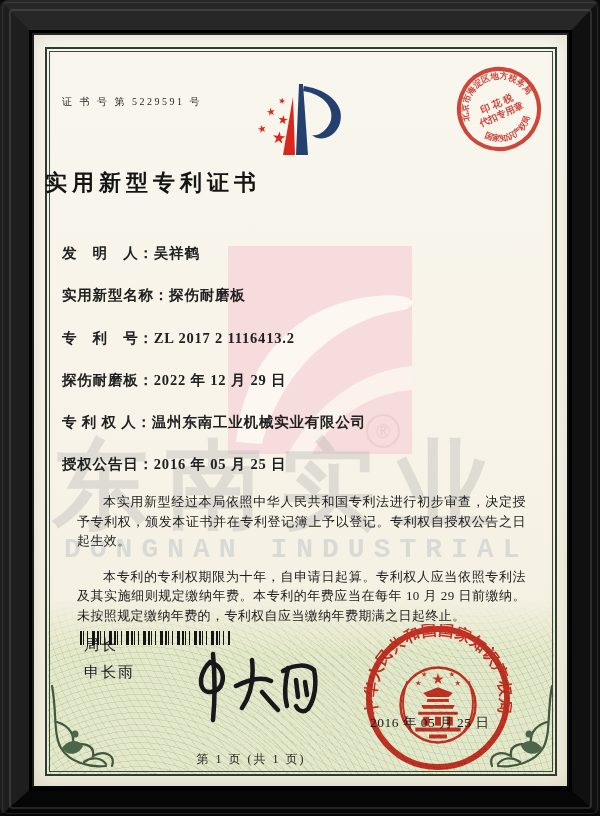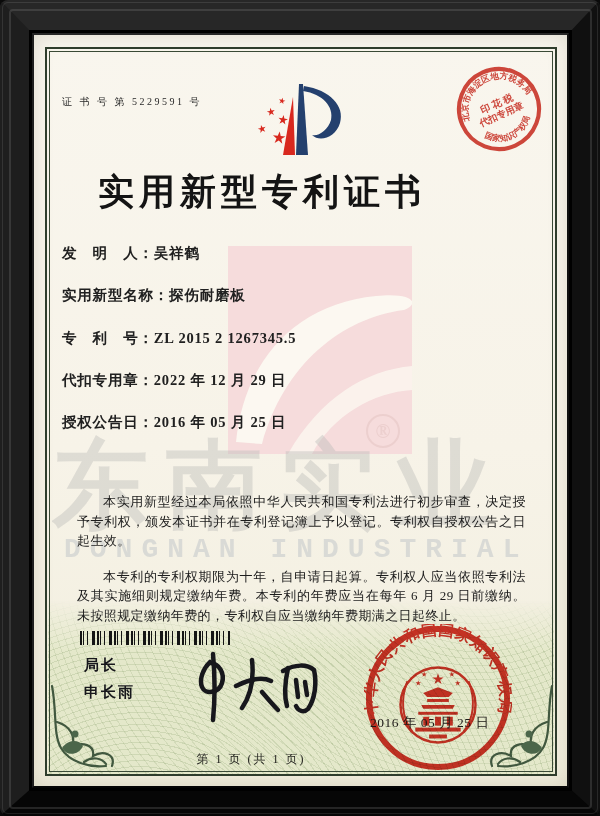--- a/index.html
+++ b/index.html
@@ -37,34 +37,34 @@
           display:flex;align-items:center;justify-content:center;font-family:"Liberation Serif",serif;}
   .wm-cn{position:absolute;left:52px;top:430px;width:502px;z-index:1;font-size:96px;font-weight:bold;
          letter-spacing:18px;color:rgba(186,186,182,.40);white-space:nowrap;overflow:hidden;height:112px;line-height:112px;}
   .wm-en{position:absolute;left:64px;top:534px;width:480px;z-index:1;font-size:28px;letter-spacing:9px;
          color:rgba(178,186,193,.42);white-space:nowrap;font-weight:bold;font-family:Liberation Mono, monospace;}
   
   .cert-no{position:absolute;left:62px;top:95px;z-index:4;font-size:10px;letter-spacing:2.5px;color:#2a2a2a;font-weight:500;}
   .logo{position:absolute;left:252px;top:82px;width:95px;height:80px;z-index:4;}
   .tax-stamp{position:absolute;left:450px;top:60px;width:98px;height:98px;z-index:4;
              transform:rotate(-24deg);opacity:.88;mix-blend-mode:multiply;}
-  .title{position:absolute;left:45px;top:168px;width:434px;z-index:4;text-align:center;
-         font-size:36px;font-weight:bold;letter-spacing:5px;color:#141414;}
+  .title{position:absolute;left:45px;top:168px;width:434px;z-index:4;text-align:left;
+         font-size:22px;font-weight:bold;letter-spacing:5px;color:#141414;}
   
   .fields{position:absolute;left:62px;top:244px;width:480px;z-index:4;}
   .field{height:42.3px;font-size:14.5px;font-weight:600;color:#202020;letter-spacing:.8px;white-space:nowrap;}
   .field .val{font-weight:600;}
   
   .body-text{position:absolute;left:61px;top:476px;width:481px;z-index:4;color:#1c1c1c;}
   .body-text p{margin:16px;text-indent:2em;font-size:13px;line-height:19.5px;text-align:justify;letter-spacing:.4px;}
   
   .barcode{position:absolute;left:80px;top:631px;width:150px;height:14px;z-index:4;
     background:repeating-linear-gradient(90deg,#151515 0 2px,transparent 2px 3px,#151515 3px 4px,
       transparent 4px 7px,#151515 7px 8px,transparent 8px 12px,#151515 12px 15px,transparent 15px 17px);}
-  .director{position:absolute;left:84px;top:652px;z-index:4;font-size:15px;font-weight:700;color:#17171c;letter-spacing:2px;line-height:27px;}
+  .director{position:absolute;left:84px;top:632px;z-index:4;font-size:15px;font-weight:400;color:#17171c;letter-spacing:2px;line-height:27px;}
   .signature{position:absolute;left:178px;top:648px;width:145px;height:78px;z-index:4;}
   .seal{position:absolute;left:364px;top:624px;width:148px;height:148px;z-index:4;opacity:.93;mix-blend-mode:multiply;}
   .seal-date{position:absolute;left:370px;top:714px;z-index:6;font-size:13.5px;color:#1d1a17;letter-spacing:.5px;white-space:nowrap;}
   .page-footer{position:absolute;left:45px;top:751px;width:412px;z-index:4;text-align:center;font-size:12px;letter-spacing:2px;color:#23231f;}
 </style>
 </head>
 <body>
 
 <div class="stage">
 
@@ -129,28 +129,29 @@
     <text font-size="10" fill="#cc2f24" font-weight="bold">
       <textPath href="#ts-bot" startOffset="50%" text-anchor="middle">国家知识产权局</textPath>
     </text>
   </svg>
 
   <div class="title">实用新型专利证书</div>
 
   <div class="fields">
     <div class="field"><span>发　明　人：</span><span class="val">吴祥鹤</span></div>
     <div class="field"><span>实用新型名称：</span><span class="val">探伤耐磨板</span></div>
-    <div class="field"><span>专　利　号：</span><span class="val">ZL 2015 2 1267345.5</span></div>
-    <div class="field"><span>代扣专用章：</span><span class="val">2022 年 12 月 29 日</span></div>
+    <div class="field"><span>专　利　号：</span><span class="val">ZL 2017 2 1116413.2</span></div>
+    <div class="field"><span>探伤耐磨板：</span><span class="val">2022 年 12 月 29 日</span></div>
+    <div class="field"><span>专 利 权 人：</span><span class="val">温州东南工业机械实业有限公司</span></div>
     <div class="field"><span>授权公告日：</span><span class="val">2016 年 05 月 25 日</span></div>
   </div>
 
   <div class="body-text">
     <p>本实用新型经过本局依照中华人民共和国专利法进行初步审查，决定授予专利权，颁发本证书并在专利登记簿上予以登记。专利权自授权公告之日起生效。</p>
-    <p>本专利的专利权期限为十年，自申请日起算。专利权人应当依照专利法及其实施细则规定缴纳年费。本专利的年费应当在每年 6 月 29 日前缴纳。未按照规定缴纳年费的，专利权自应当缴纳年费期满之日起终止。</p>
+    <p>本专利的专利权期限为十年，自申请日起算。专利权人应当依照专利法及其实施细则规定缴纳年费。本专利的年费应当在每年 10 月 29 日前缴纳。未按照规定缴纳年费的，专利权自应当缴纳年费期满之日起终止。</p>
   </div>
 
   <div class="barcode"></div>
 
   <div class="director">
     <div>局长</div>
     <div>申长雨</div>
   </div>
 
   <svg class="signature" viewBox="0 0 145 78">

